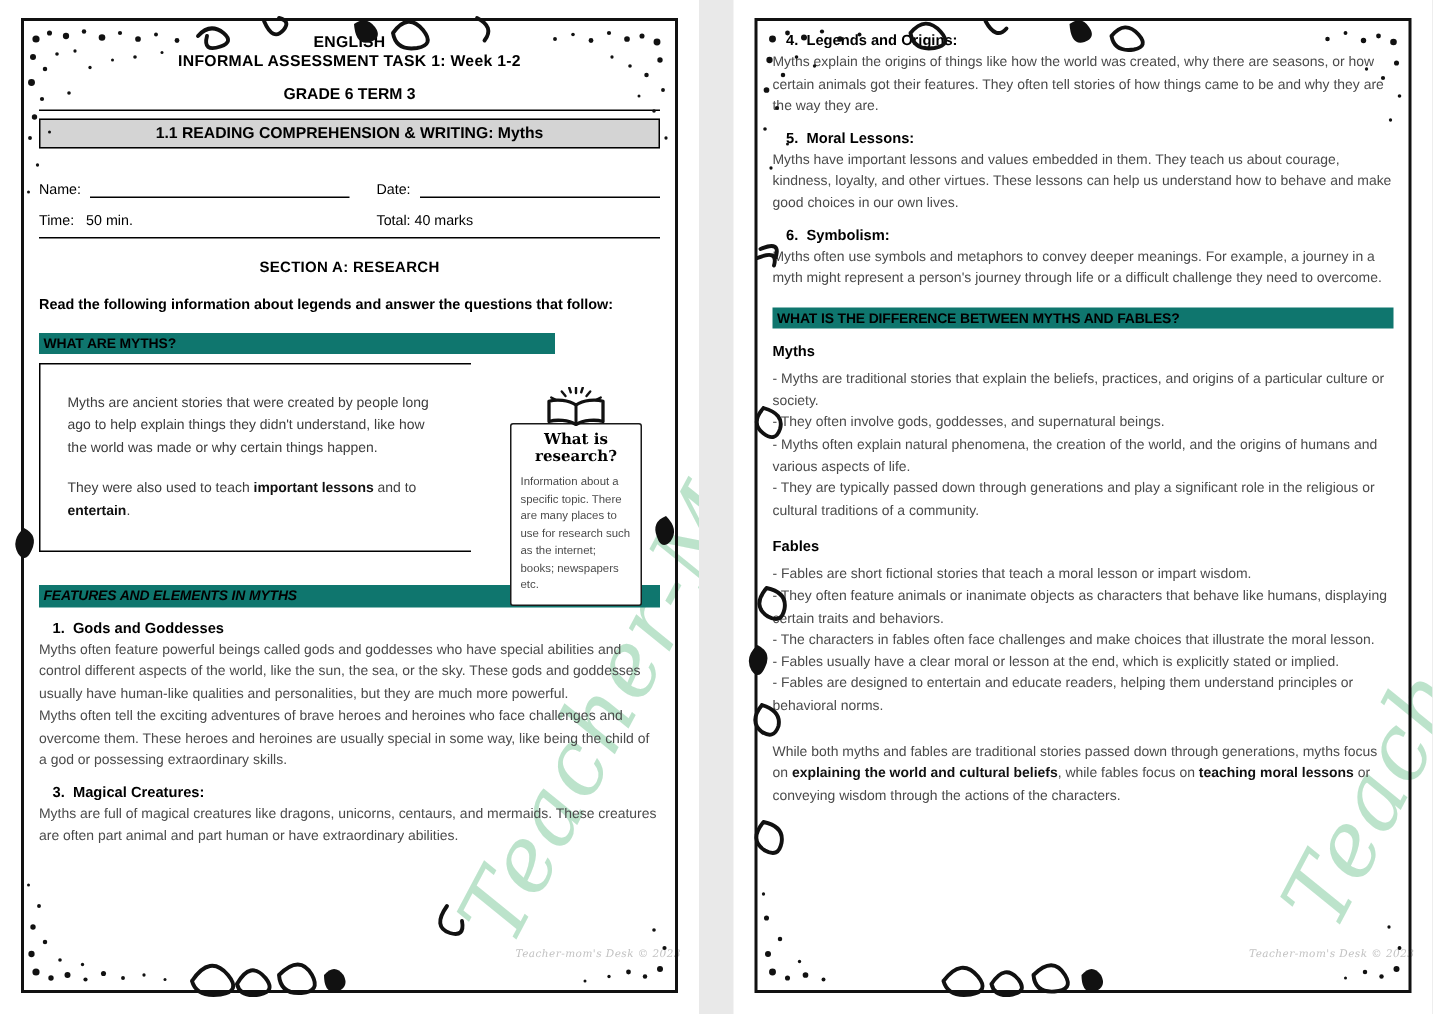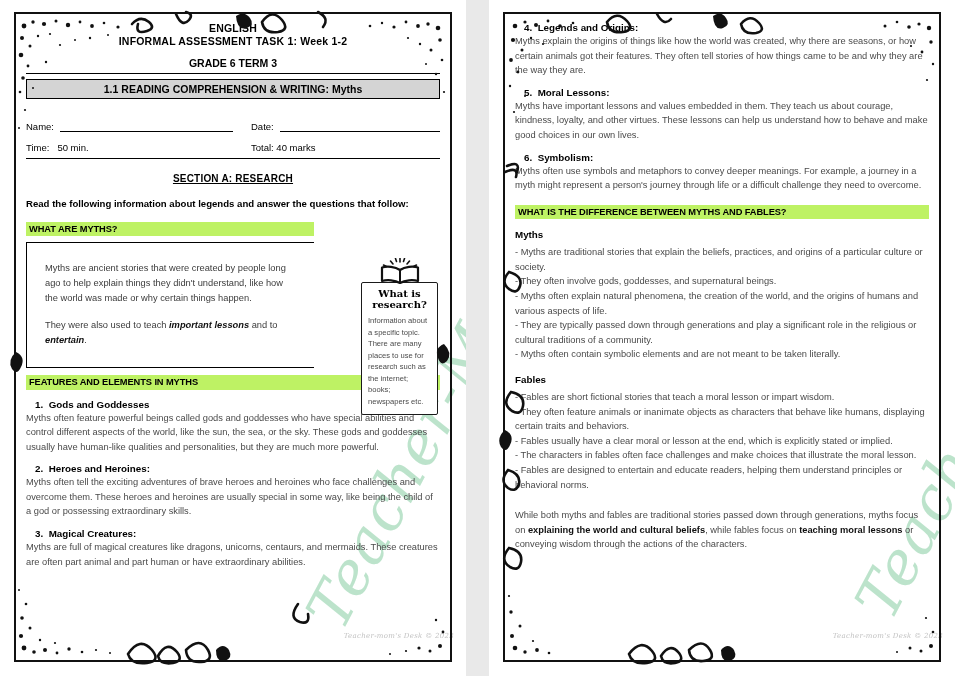--- a/index.html
+++ b/index.html
@@ -103,53 +103,52 @@
   .fcell { width: 50%; display: flex; align-items: center; }
   .flabel { font-weight: normal; white-space: nowrap; }
   .fline { flex: 1; border-bottom: 1.2px solid #000; margin-left: 6px; height: 11px; }
   .fval { margin-left: 8px; }
 
   .section-head {
     text-align: center;
     margin-top: 14px;
     font-weight: bold;
     font-size: 10px;
-    text-decoration: underline;
     letter-spacing: .2px;
   }
   .instruction {
     margin-top: 14px;
     font-weight: bold;
     font-size: 9.6px;
     color: #000;
   }
   .gband {
     margin-top: 13px;
-    background: #bef264;
+    background: #0f766e;
     font-weight: bold;
     font-size: 9.3px;
     padding: 2px 3px 2.5px;
     letter-spacing: -.1px;
   }
-  .gband.wide { margin-top: 7px; }
+  .gband.wide { margin-top: 22px; font-style: italic; }
 
   .quote-box {
     margin-top: 6px;
     border-top: 1.2px solid #000;
     border-bottom: 1.2px solid #000;
     border-left: 1.2px solid #000;
     padding: 6px 8px 7px 6px;
     width: 288px;
     font-size: 9.3px;
     line-height: 15px;
     color: #3c3c3c;
   }
   .quote-box p { margin: 12px; }
   .quote-box p + p { margin-top: 11px; }
-  .quote-box b { color: #111; font-style: italic; }
+  .quote-box b { color: #111; }
 
   .numhead {
     font-weight: bold;
     font-size: 9.8px;
     color: #000;
     margin-top: 9px;
     padding-left: 9px;
   }
   .numhead .n { font-weight: bold; }
   .body {
@@ -160,23 +159,23 @@
   }
   .bullets { font-size: 9.3px; line-height: 14.6px; color: #4a4a4a; margin-top: 5px; }
   .bullets div { margin: 0; }
   .subhead { font-weight: bold; font-size: 9.8px; color: #000; margin-top: 10px; }
   .closing { font-size: 9.3px; line-height: 14.6px; color: #4a4a4a; margin-top: 16px; }
   .closing b { color: #111; }
 
   
   .callout {
     position: absolute;
-    right: 2px;
+    right: 12px;
     top: 236px;
-    width: 77px;
+    width: 88px;
     z-index: 5;
   }
   .callout-book { text-align: center; margin-bottom: -2px; height: 26px; }
   .callout-box {
     border: 1.6px solid #1a1a1a;
     background: #fff;
     padding: 5px 6px 7px;
     border-radius: 2px;
   }
   .callout-title {
@@ -329,21 +328,21 @@
           <span class="fval">50 min.</span>
         </div>
         <div class="fcell" style="padding-left:18px">
           <span class="flabel">Total: 40 marks</span>
         </div>
       </div>
 
       <div class="section-head">SECTION A: RESEARCH</div>
       <div class="instruction">Read the following information about legends and answer the questions that follow:</div>
 
-      <div class="gband" style="width:288px">WHAT ARE MYTHS?</div>
+      <div class="gband" style="width:344px">WHAT ARE MYTHS?</div>
 
       <div class="quote-box">
         <p>Myths are ancient stories that were created by people long ago to help explain things they didn't understand, like how the world was made or why certain things happen.</p>
         <p><span>They were also used to teach </span><b>important lessons</b><span> and to </span><b>entertain</b><span>.</span></p>
       </div>
 
       <div class="callout">
         <div class="callout-book">
           <svg width="54" height="26" viewBox="0 0 54 26">
             <g stroke="#111" stroke-width="1.6" fill="none" stroke-linecap="round">
@@ -366,21 +365,20 @@
       </div>
 
       <div class="gband wide">FEATURES AND ELEMENTS IN MYTHS</div>
 
       <div>
         <div class="numhead"><span class="n">1.</span>&nbsp;&nbsp;<span>Gods and Goddesses</span><span></span></div>
         <div class="body">Myths often feature powerful beings called gods and goddesses who have special abilities and control different aspects of the world, like the sun, the sea, or the sky. These gods and goddesses usually have human-like qualities and personalities, but they are much more powerful.</div>
       </div>
 
       <div>
-        <div class="numhead"><span class="n">2.</span>&nbsp;&nbsp;<span>Heroes and Heroines</span><span>:</span></div>
         <div class="body">Myths often tell the exciting adventures of brave heroes and heroines who face challenges and overcome them. These heroes and heroines are usually special in some way, like being the child of a god or possessing extraordinary skills.</div>
       </div>
 
       <div>
         <div class="numhead"><span class="n">3.</span>&nbsp;&nbsp;<span>Magical Creatures</span><span>:</span></div>
         <div class="body">Myths are full of magical creatures like dragons, unicorns, centaurs, and mermaids. These creatures are often part animal and part human or have extraordinary abilities.</div>
       </div>
 
     </div>
 
@@ -475,29 +473,28 @@
       </div>
 
       <div class="gband" style="margin-top:12px">WHAT IS THE DIFFERENCE BETWEEN MYTHS AND FABLES?</div>
 
       <div class="subhead">Myths</div>
       <div class="bullets">
         <div>- Myths are traditional stories that explain the beliefs, practices, and origins of a particular culture or society.</div>
         <div>- They often involve gods, goddesses, and supernatural beings.</div>
         <div>- Myths often explain natural phenomena, the creation of the world, and the origins of humans and various aspects of life.</div>
         <div>- They are typically passed down through generations and play a significant role in the religious or cultural traditions of a community.</div>
-        <div>- Myths often contain symbolic elements and are not meant to be taken literally.</div>
       </div>
 
       <div class="subhead" style="margin-top:12px">Fables</div>
       <div class="bullets">
         <div>- Fables are short fictional stories that teach a moral lesson or impart wisdom.</div>
         <div>- They often feature animals or inanimate objects as characters that behave like humans, displaying certain traits and behaviors.</div>
+        <div>- The characters in fables often face challenges and make choices that illustrate the moral lesson.</div>
         <div>- Fables usually have a clear moral or lesson at the end, which is explicitly stated or implied.</div>
-        <div>- The characters in fables often face challenges and make choices that illustrate the moral lesson.</div>
         <div>- Fables are designed to entertain and educate readers, helping them understand principles or behavioral norms.</div>
       </div>
 
       <div class="closing"><span>While both myths and fables are traditional stories passed down through generations, myths focus on </span><b>explaining the world and cultural beliefs</b><span>, while fables focus on </span><b>teaching moral lessons</b><span> or conveying wisdom through the actions of the characters.</span></div>
 
     </div>
 
     <div class="footer">Teacher-mom's Desk © 2023</div>
   </div>
 

